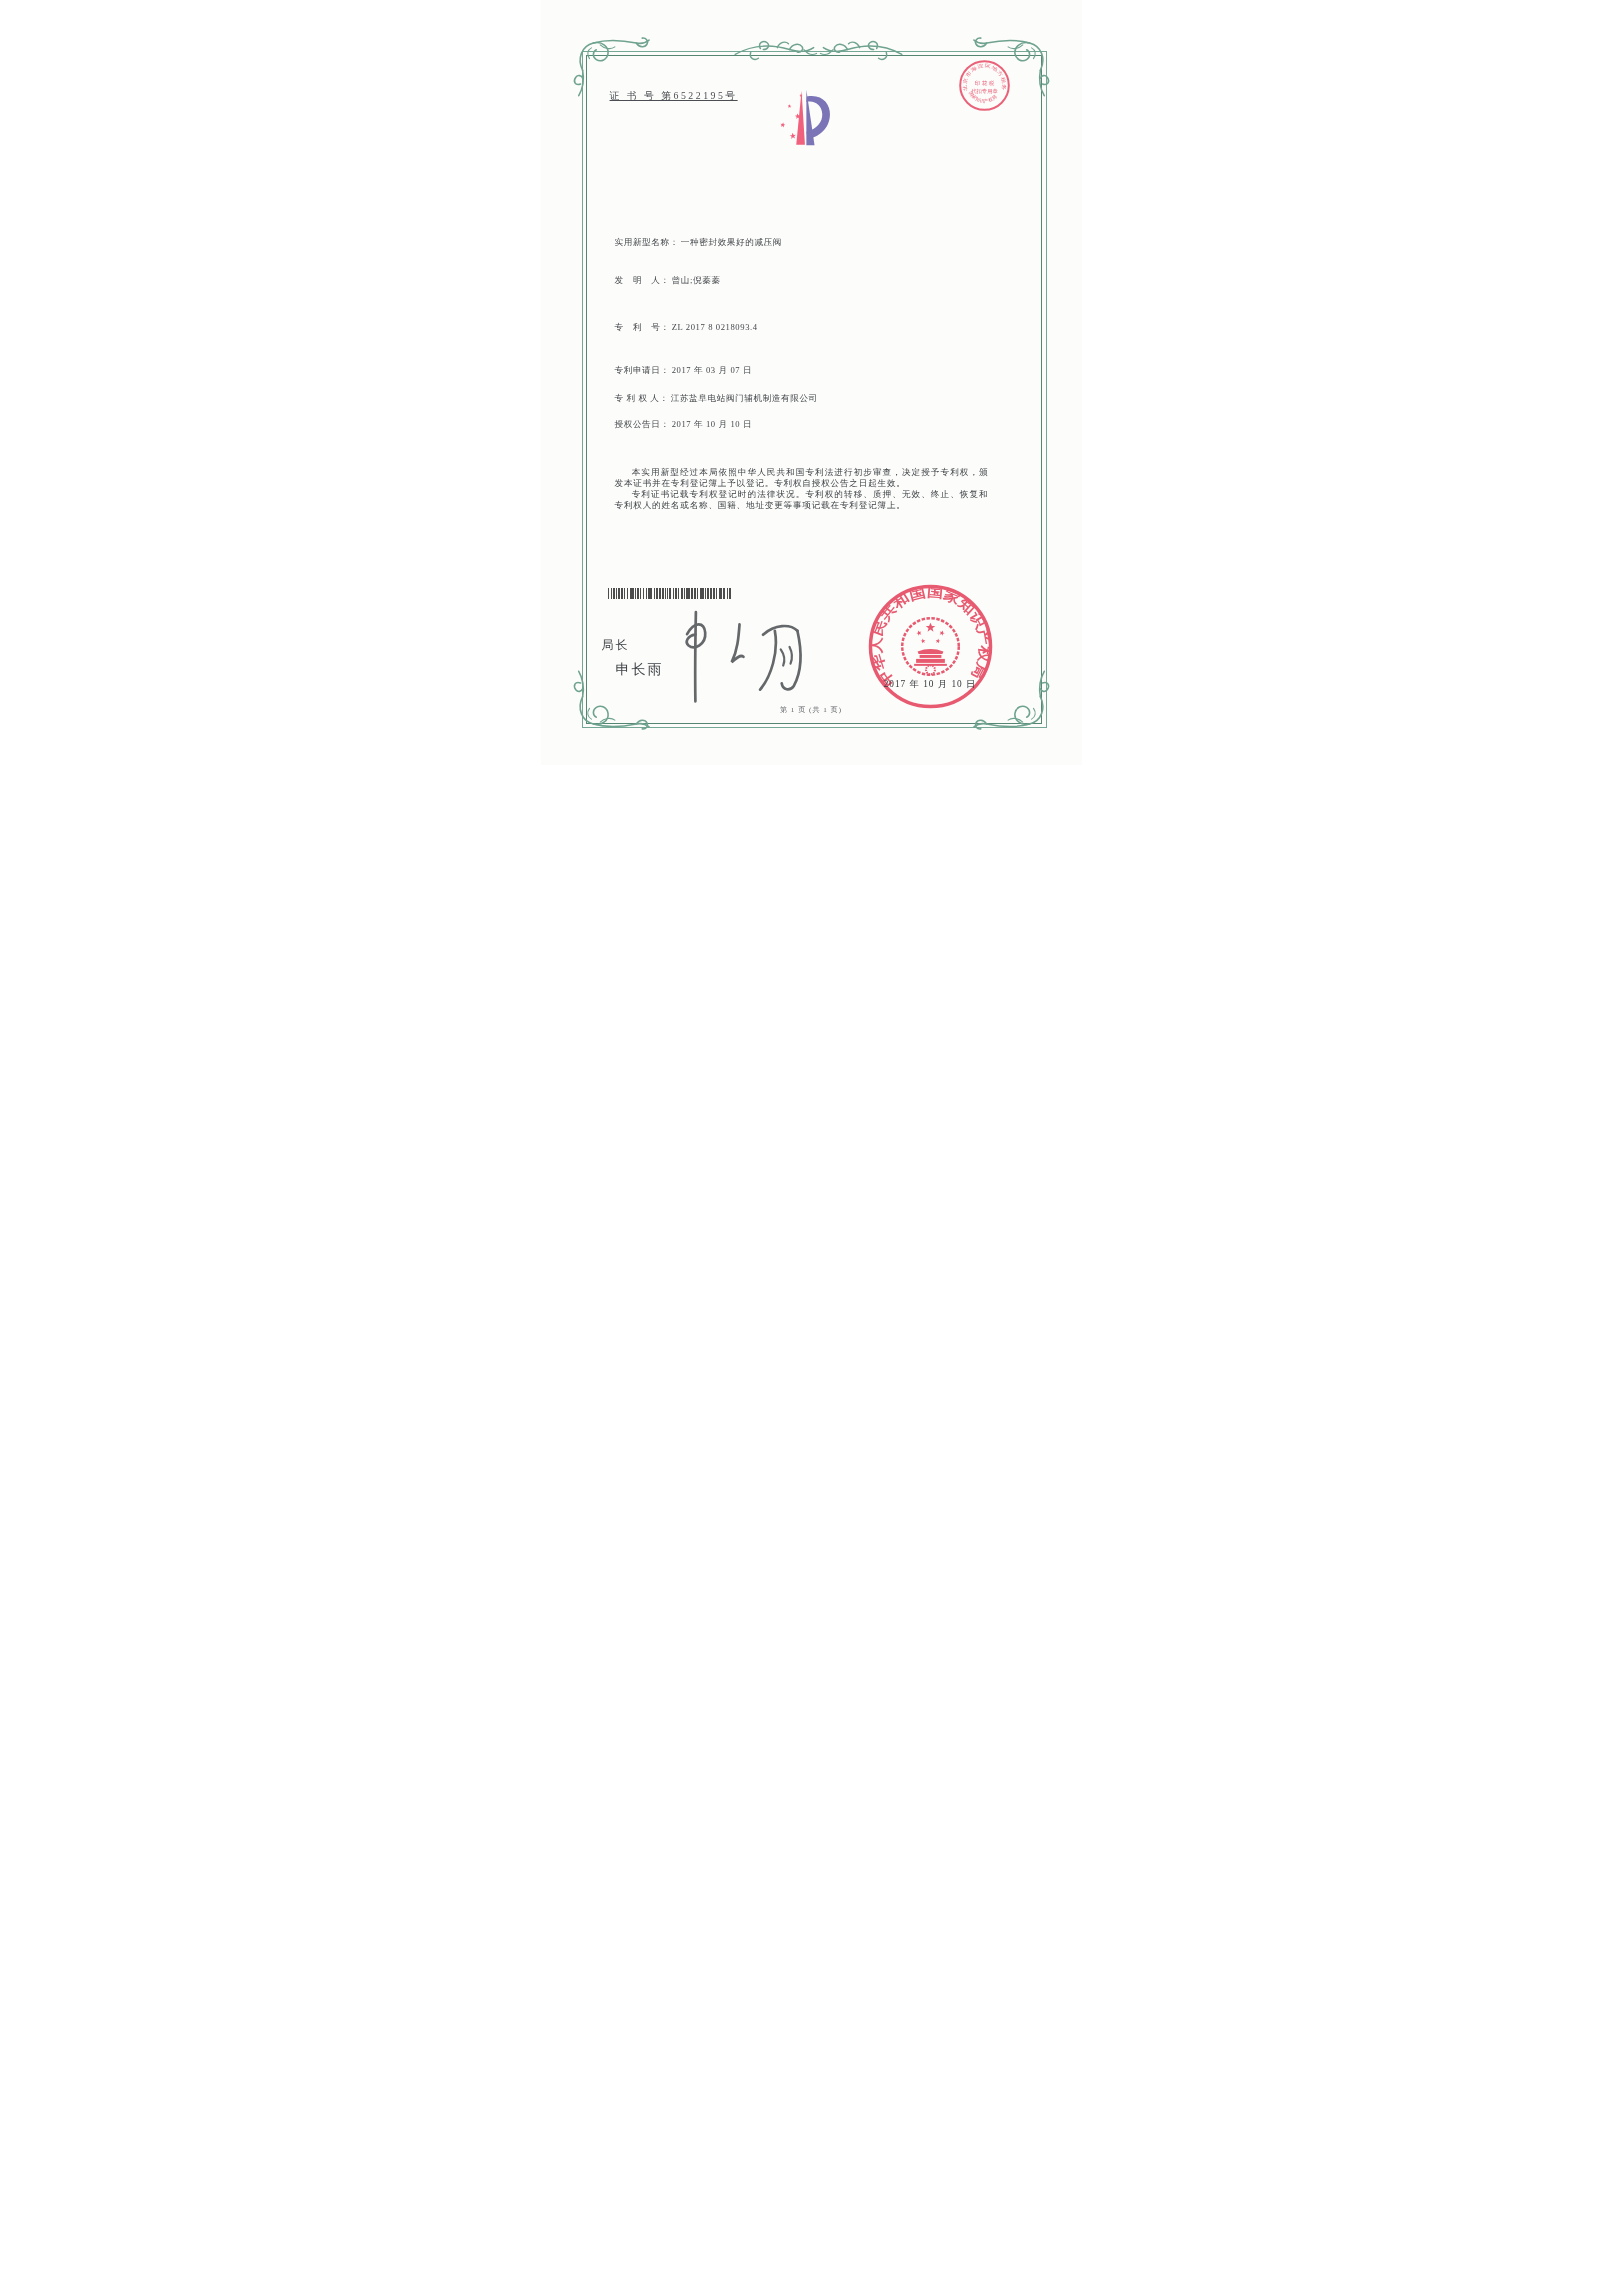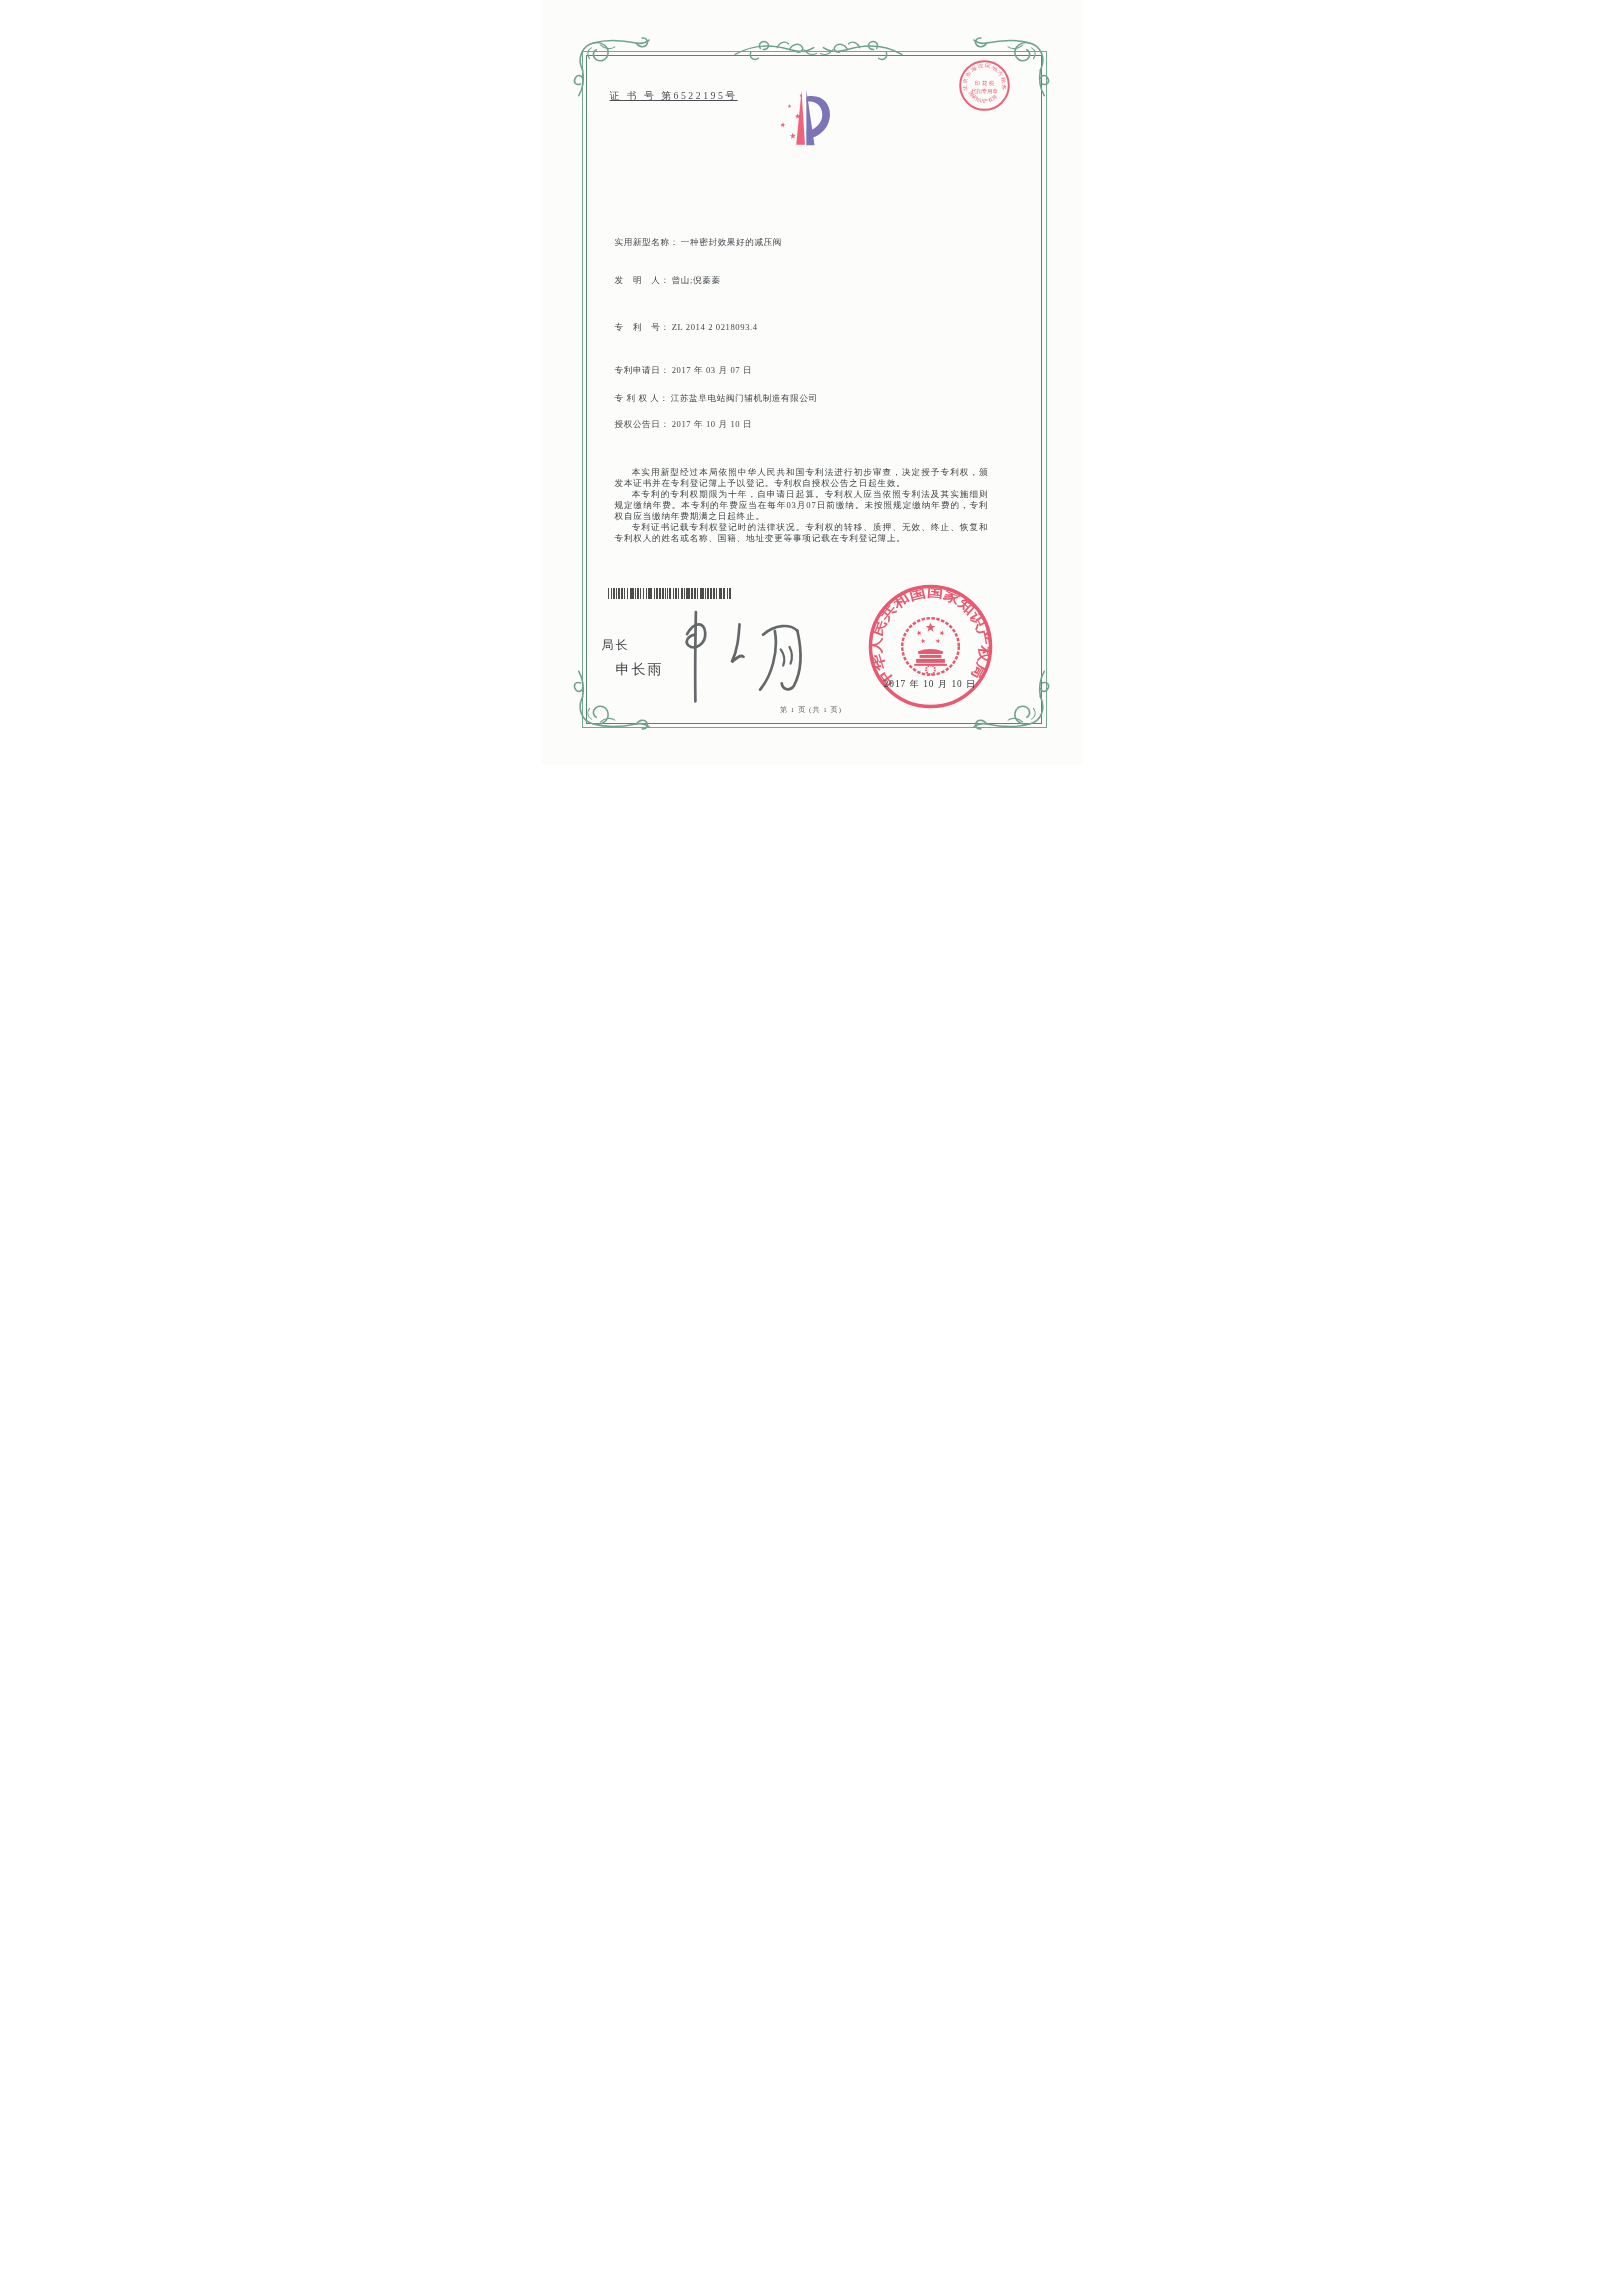--- a/index.html
+++ b/index.html
@@ -139,28 +139,27 @@
     <text font-size="10.5" fill="#e8566f">
       <textPath href="#tax-bottom-arc" startOffset="3" textLength="76" lengthAdjust="spacingAndGlyphs">国家知识产权局</textPath>
     </text>
     <text x="60" y="58" text-anchor="middle" font-size="12.5" fill="#e8566f">印 花 税</text>
     <text x="60" y="76" text-anchor="middle" font-size="12" fill="#e8566f">代扣专用章</text>
   </svg>
 
 
   <div class="field" style="top:237px"><span class="lab">实用新型名称：</span><span>一种密封效果好的减压阀</span></div>
   <div class="field" style="top:275px"><span class="lab">发　明　人：</span><span>曾山;倪蓁蓁</span></div>
-  <div class="field" style="top:322px"><span class="lab">专　利　号：</span><span>ZL 2014 2 0218093.4</span></div>
+  <div class="field" style="top:322px"><span class="lab">专　利　号：</span><span>ZL 2017 8 0218093.4</span></div>
   <div class="field" style="top:365px"><span class="lab">专利申请日：</span><span>2017 年 03 月 07 日</span></div>
   <div class="field" style="top:393px"><span class="lab">专 利 权 人：</span><span>江苏盐阜电站阀门辅机制造有限公司</span></div>
   <div class="field" style="top:419px"><span class="lab">授权公告日：</span><span>2017 年 10 月 10 日</span></div>
 
   <div class="body-text">
     <p>本实用新型经过本局依照中华人民共和国专利法进行初步审查，决定授予专利权，颁发本证书并在专利登记簿上予以登记。专利权自授权公告之日起生效。</p>
-    <p>本专利的专利权期限为十年，自申请日起算。专利权人应当依照专利法及其实施细则规定缴纳年费。本专利的年费应当在每年03月07日前缴纳。未按照规定缴纳年费的，专利权自应当缴纳年费期满之日起终止。</p>
     <p>专利证书记载专利权登记时的法律状况。专利权的转移、质押、无效、终止、恢复和专利权人的姓名或名称、国籍、地址变更等事项记载在专利登记簿上。</p>
   </div>
 
   <div class="barcode"></div>
 
   <div class="officer-title">局长</div>
   <div class="officer-name">申长雨</div>
 
   <svg class="signature" viewBox="0 0 310 205">
     <g fill="none" stroke="#515457" stroke-width="5.5" stroke-linecap="round" opacity="0.88">

